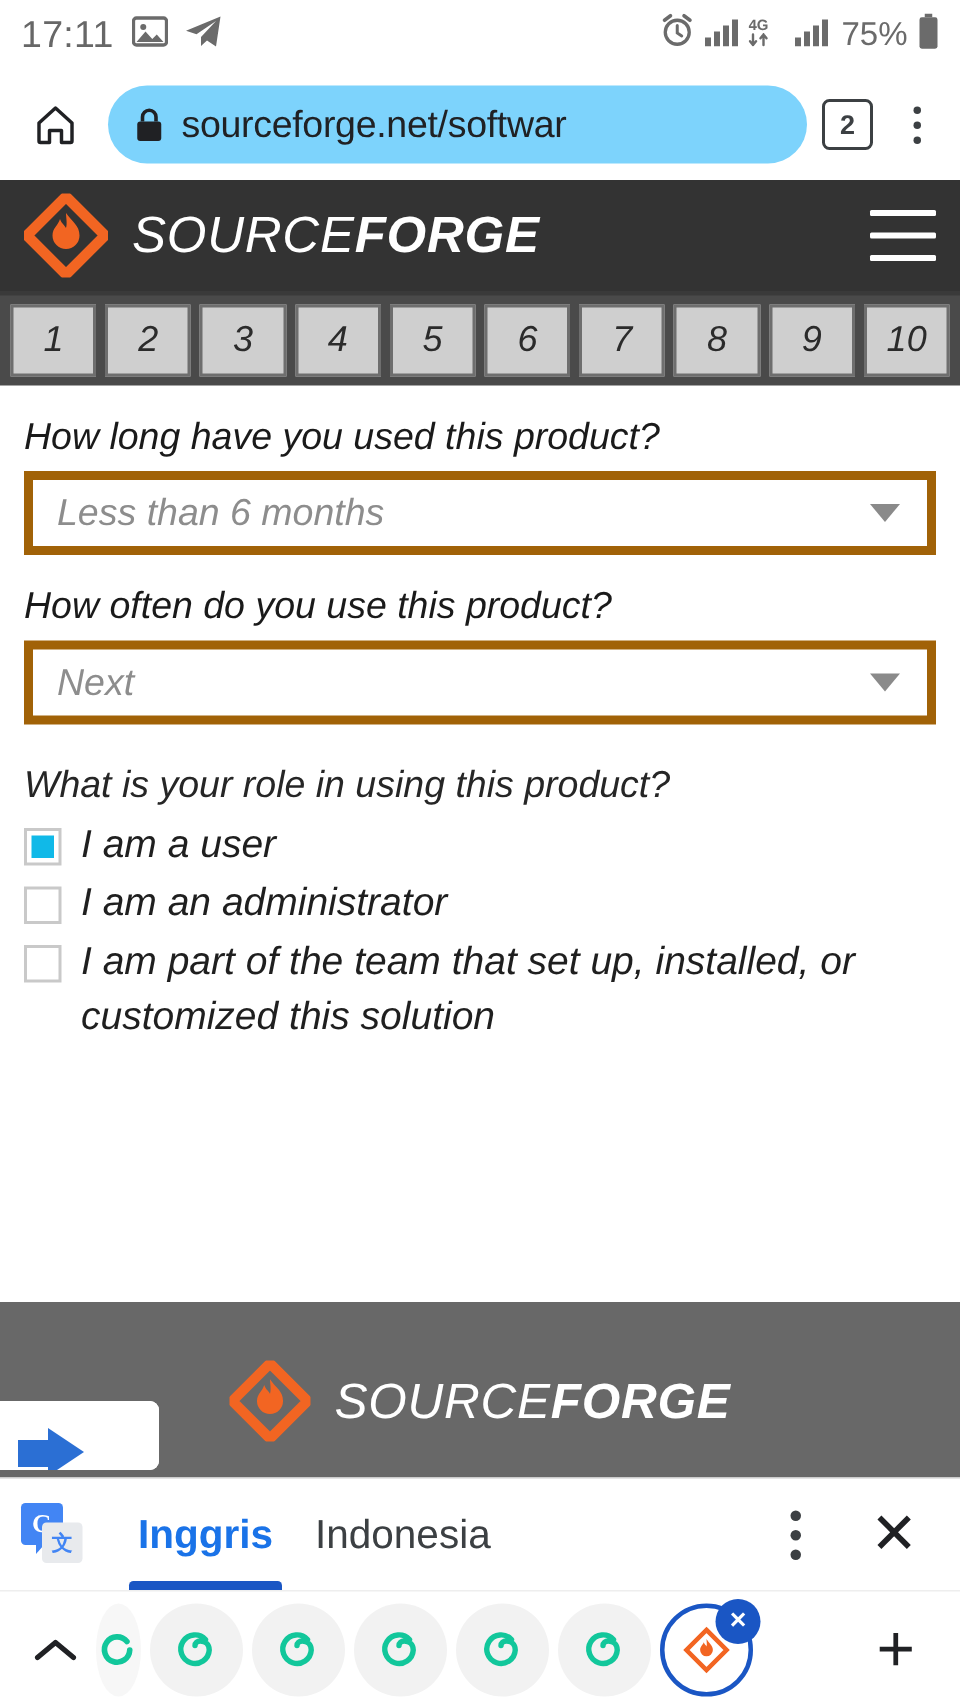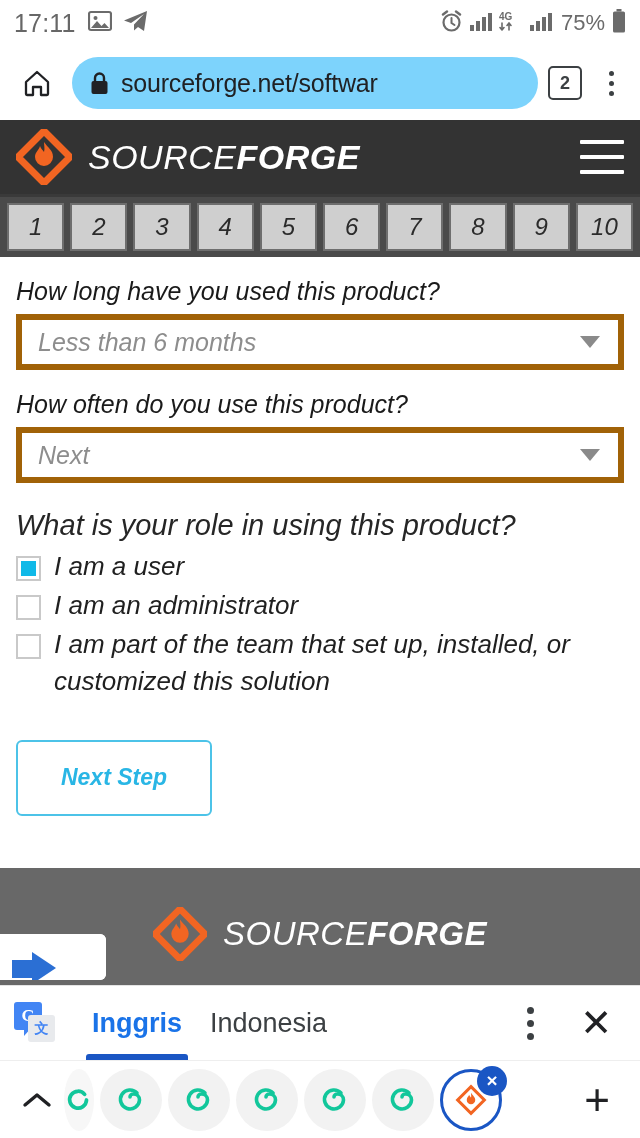--- a/index.html
+++ b/index.html
@@ -80,21 +80,21 @@
     height: 56px; border: 6px solid #a16207; background:#fff;
     display:flex; align-items:center; padding: 0 16px; position: relative;
   }
   .select-val { font-size: 25px; color:#8d8d8d; }
   .select-arrow {
     position:absolute; right: 18px; top: 50%; transform: translateY(-50%);
     width: 0; height: 0; border-left: 10px solid transparent;
     border-right: 10px solid transparent; border-top: 12px solid #8a8a8a;
   }
 
-  .q-big { font-size: 29px; color:#262626; margin-top: 26px; margin-bottom: 6px; }
+  .q-big { font-size: 25px; color:#262626; margin-top: 26px; margin-bottom: 6px; }
 
   .cb-row { display: flex; align-items: flex-start; margin-bottom: 2px; }
   .cb {
     flex:none; width: 25px; height: 25px; border: 2px solid #c9c9c9; background:#fff;
     margin-top: 8px; margin-right: 13px; display:flex; align-items:center; justify-content:center;
   }
   .cb.checked i { display:block; width: 15px; height: 15px; background:#10b9e8; }
   .cb i { display:none; }
   .cb-text { font-size: 26px; color:#1f1f1f; line-height: 1.42; }
   .cb-row.wrap .cb-text { text-indent: 0; }
@@ -315,21 +315,20 @@
       </div>
       <div class="cb-row">
         <span class="cb"></span>
         <span class="cb-text">I am an administrator</span>
       </div>
       <div class="cb-row wrap">
         <span class="cb"></span>
         <span class="cb-text">I am part of the team that set up, installed, or customized this solution</span>
       </div>
 
-      <div class="next-btn">Next Step</div>
     </div>
 
     <div class="footer-band">
       <span class="sf-logo">
         <svg width="54" height="54" viewBox="0 0 56 56">
           <path d="M28 2 L54 28 L28 54 L2 28 Z" fill="none" stroke="#F26522" stroke-width="7"></path>
           <path d="M28 13c4 6 9 8 9 15a9 9 0 0 1-18 0c0-5 4-7 5-11 1 3 3 4 4 6 1-3 0-7 0-10z" fill="#F26522"></path>
         </svg>
       </span>
       <span class="sf-word">

